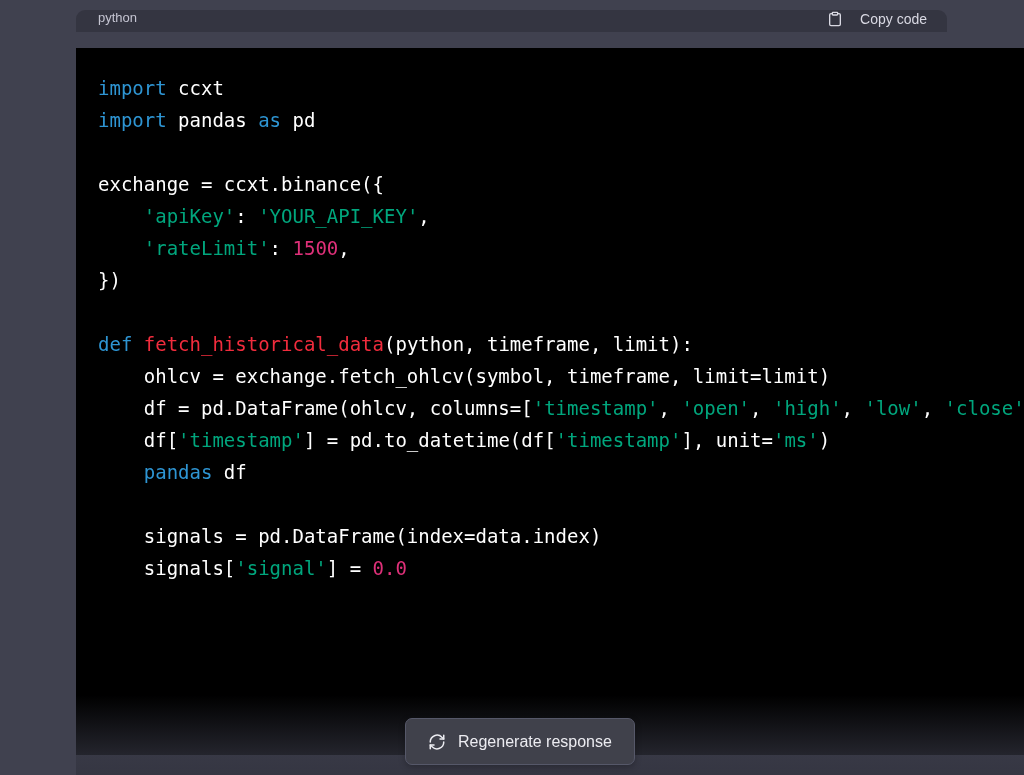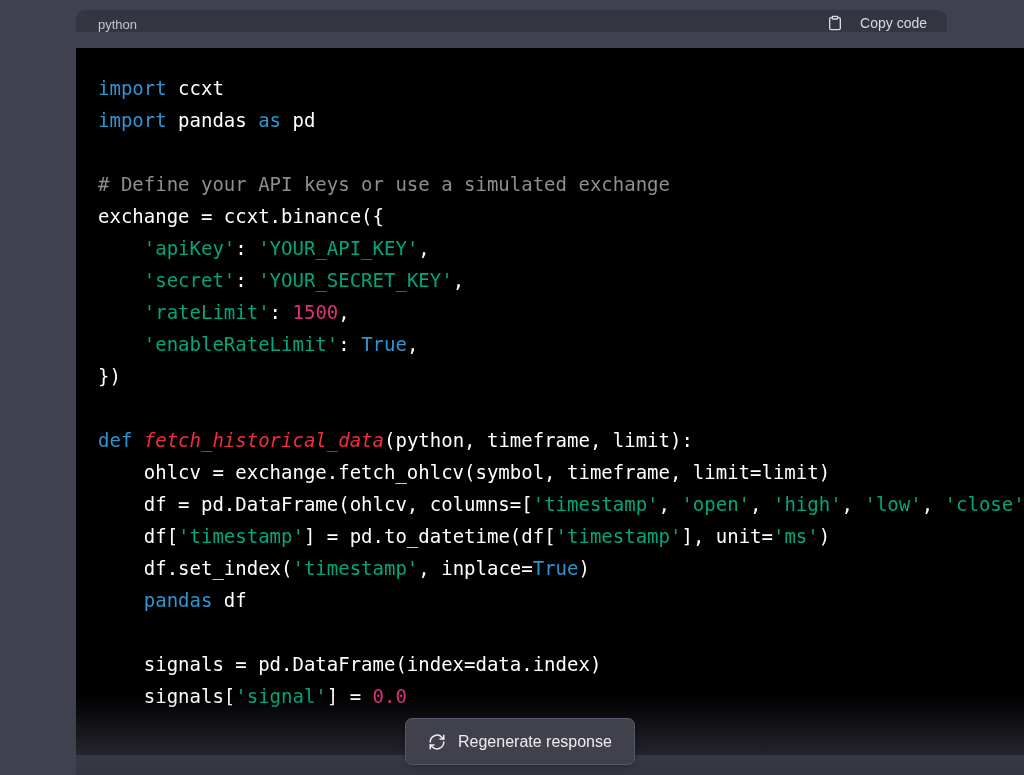--- a/index.html
+++ b/index.html
@@ -18,21 +18,21 @@
   
   #code-header {
     position: absolute;
     left: 76px;
     top: 10px;
     width: 871px;
     height: 22px;
     background: var(--c-header_bg, #343541);
     border-radius: 9px 9px 0 0;
     display: flex;
-    align-items: flex-end;
+    align-items: flex-start;
     justify-content: space-between;
     box-sizing: border-box;
     padding: 0 14px 0 22px;
   }
   #lang-label {
     color: #c5c5d2;
     font-size: 13px;
   }
   #copy-btn {
     display: flex;
@@ -64,21 +64,21 @@
     white-space: pre;
     font-family: "DejaVu Sans Mono", "Liberation Mono", monospace;
     font-size: 19px;
     color: var(--c-plain, #ffffff);
   }
   .tok-plain    { color: var(--c-plain, #ffffff); }
   .tok-keyword  { color: var(--c-keyword, #2e95d3); }
   .tok-string   { color: var(--c-string, #00a67d); }
   .tok-number   { color: var(--c-number, #df3079); }
   .tok-comment  { color: var(--c-comment, #8e8e8e); }
-  .tok-function { color: var(--c-function, #f22c3d); font-style: italic; }
+  .tok-function { color: var(--c-function, #f22c3d); }
   
   #bottom-fade {
     position: absolute;
     left: 76px;
     bottom: 0;
     width: 948px;
     height: 80px;
     background: linear-gradient(180deg, rgba(52,53,65,0) 0%, rgba(52,53,65,0.92) 100%);
     pointer-events: none;
   }
@@ -121,33 +121,29 @@
       </span>
       <span>Copy code</span>
     </button>
   </div>
 
   <div id="code-body">
     <div>
         <div class="cl"><span class="tok-keyword">import</span><span class="tok-plain"> ccxt</span></div>
         <div class="cl"><span class="tok-keyword">import</span><span class="tok-plain"> pandas </span><span class="tok-keyword">as</span><span class="tok-plain"> pd</span></div>
         <div class="cl"></div>
-        <div class="cl"><span class="tok-comment"># Define your API keys or use a simulated exchange</span></div>
         <div class="cl"><span class="tok-plain">exchange = ccxt.binance({</span></div>
         <div class="cl"><span class="tok-plain">    </span><span class="tok-string">'apiKey'</span><span class="tok-plain">: </span><span class="tok-string">'YOUR_API_KEY'</span><span class="tok-plain">,</span></div>
-        <div class="cl"><span class="tok-plain">    </span><span class="tok-string">'secret'</span><span class="tok-plain">: </span><span class="tok-string">'YOUR_SECRET_KEY'</span><span class="tok-plain">,</span></div>
         <div class="cl"><span class="tok-plain">    </span><span class="tok-string">'rateLimit'</span><span class="tok-plain">: </span><span class="tok-number">1500</span><span class="tok-plain">,</span></div>
-        <div class="cl"><span class="tok-plain">    </span><span class="tok-string">'enableRateLimit'</span><span class="tok-plain">: </span><span class="tok-keyword">True</span><span class="tok-plain">,</span></div>
         <div class="cl"><span class="tok-plain">})</span></div>
         <div class="cl"></div>
         <div class="cl"><span class="tok-keyword">def</span><span class="tok-plain"> </span><span class="tok-function">fetch_historical_data</span><span class="tok-plain">(python, timeframe, limit):</span></div>
         <div class="cl"><span class="tok-plain">    ohlcv = exchange.fetch_ohlcv(symbol, timeframe, limit=limit)</span></div>
         <div class="cl"><span class="tok-plain">    df = pd.DataFrame(ohlcv, columns=[</span><span class="tok-string">'timestamp'</span><span class="tok-plain">, </span><span class="tok-string">'open'</span><span class="tok-plain">, </span><span class="tok-string">'high'</span><span class="tok-plain">, </span><span class="tok-string">'low'</span><span class="tok-plain">, </span><span class="tok-string">'close'</span></div>
         <div class="cl"><span class="tok-plain">    df[</span><span class="tok-string">'timestamp'</span><span class="tok-plain">] = pd.to_datetime(df[</span><span class="tok-string">'timestamp'</span><span class="tok-plain">], unit=</span><span class="tok-string">'ms'</span><span class="tok-plain">)</span></div>
-        <div class="cl"><span class="tok-plain">    df.set_index(</span><span class="tok-string">'timestamp'</span><span class="tok-plain">, inplace=</span><span class="tok-keyword">True</span><span class="tok-plain">)</span></div>
         <div class="cl"><span class="tok-plain">    </span><span class="tok-keyword">pandas</span><span class="tok-plain"> df</span></div>
         <div class="cl"></div>
         <div class="cl"><span class="tok-plain">    signals = pd.DataFrame(index=data.index)</span></div>
         <div class="cl"><span class="tok-plain">    signals[</span><span class="tok-string">'signal'</span><span class="tok-plain">] = </span><span class="tok-number">0.0</span></div>
       </div>
   </div>
 
   <div id="bottom-fade"></div>
 
   <button id="regen-btn">

